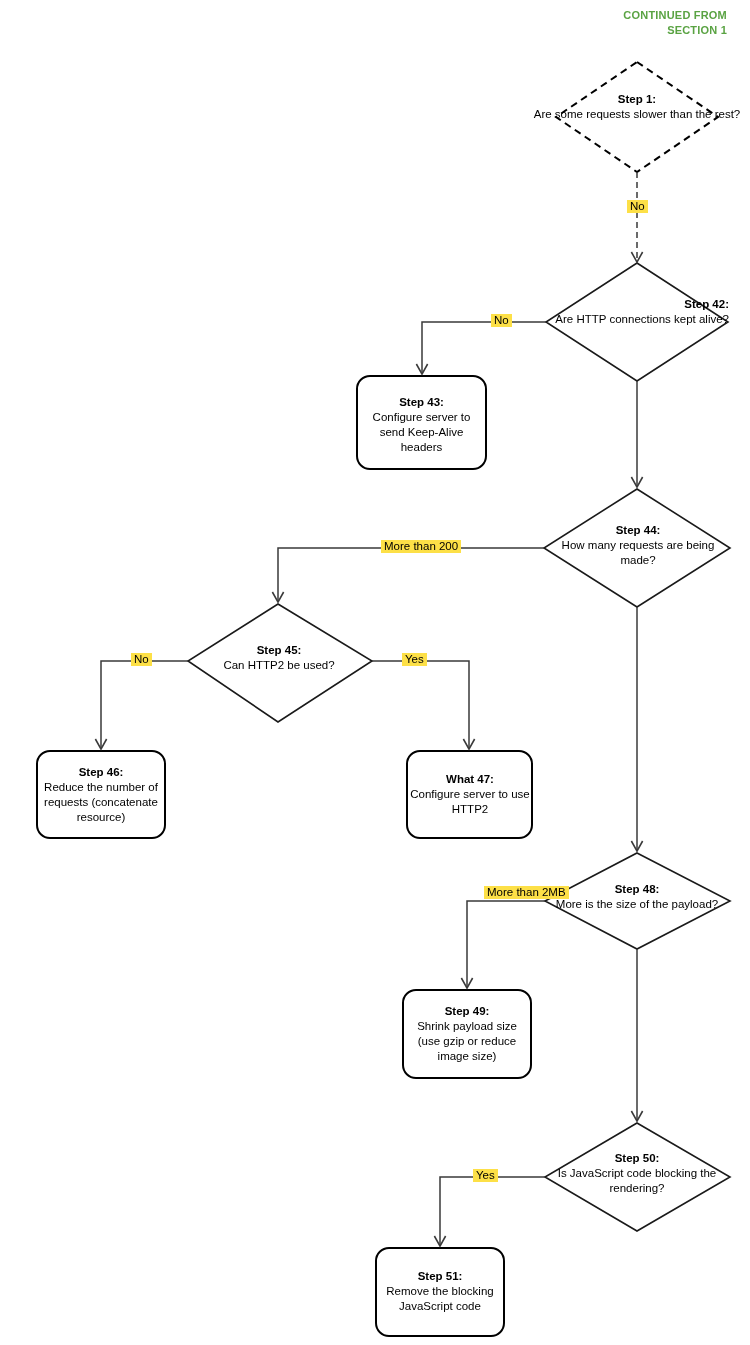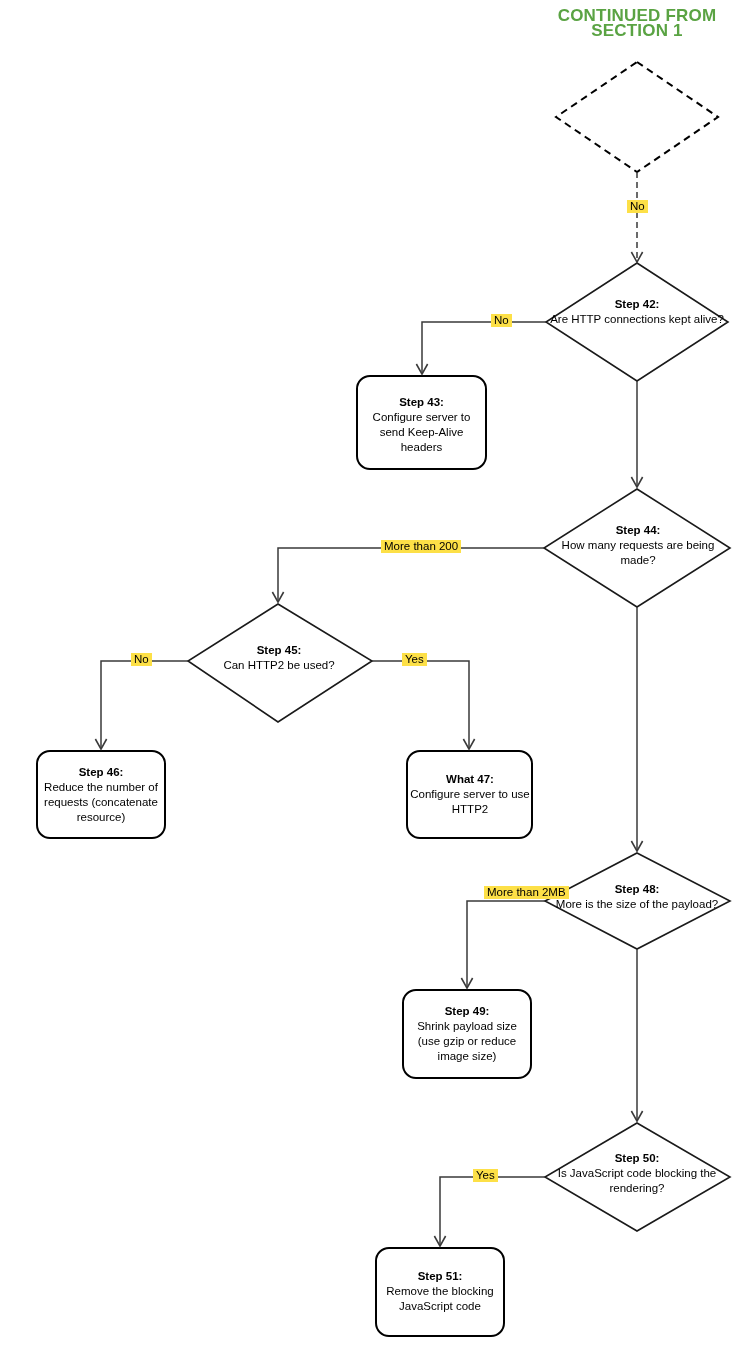--- a/index.html
+++ b/index.html
@@ -42,22 +42,22 @@
     font-size: 11.5px;
     line-height: 13px;
     color: #000000;
     background: #fde047;
     padding: 0 3px;
     white-space: nowrap;
     text-align: center;
   }
   .section-header {
     position: absolute;
-    text-align: center;
-    font-size: 17px;
+    text-align: right;
+    font-size: 11px;
     font-weight: bold;
     line-height: 15px;
     letter-spacing: 0.2px;
   }
 </style>
 </head>
 <body>
 
 <div id="flow-root">
 
@@ -112,22 +112,26 @@
     <path d="M637,949 L637,1120" fill="none" stroke="#3a3a3a" stroke-width="1.5" marker-end="url(#arrow)"></path>
 
     <path d="M545,1177 L440,1177 L440,1245" fill="none" stroke="#3a3a3a" stroke-width="1.5" marker-end="url(#arrow)"></path>
   </svg>
 
   <div class="section-header" style="left: 547px; top: 8px; width: 180px; color: rgb(90, 163, 67);">
     <span>CONTINUED FROM</span><br>
     <span>SECTION 1</span>
   </div>
 
+  <div class="node-text" style="left:523px; top:92px; width:228px;">
+    <span class="step-label">Step 1:</span>
+    <span>Are some requests slower than the rest?</span>
+  </div>
 
-  <div class="node-text" style="left:545px; top:297px; width:184px;">
+  <div class="node-text" style="left:545px; top:297px; width:184px;text-align:right;">
     <span class="step-label">Step 42:</span>
     <span>Are HTTP connections kept alive?</span>
   </div>
 
   <div class="node-text" style="left:363px; top:395px; width:117px;">
     <span class="step-label">Step 43:</span>
     <span>Configure server to send Keep-Alive headers</span>
   </div>
 
   <div class="node-text" style="left:543px; top:523px; width:190px;">

